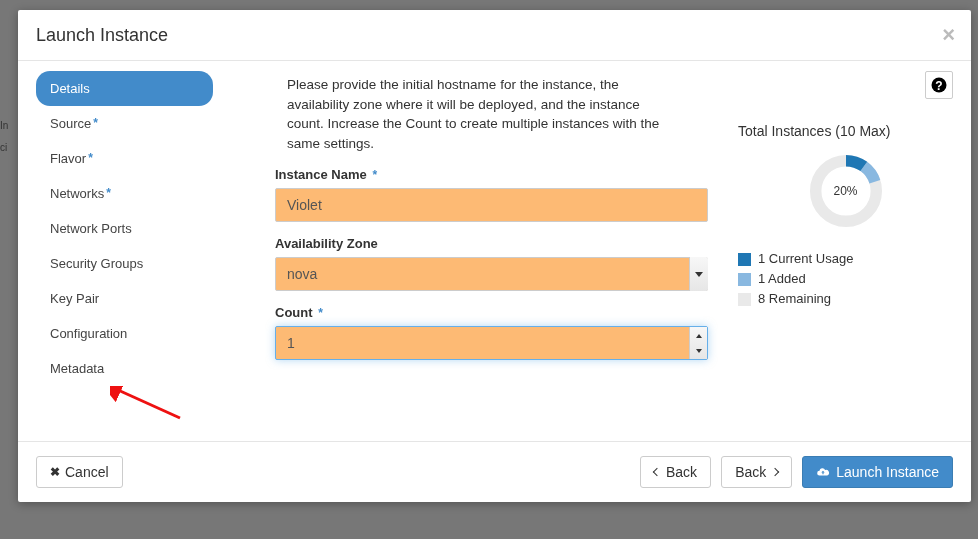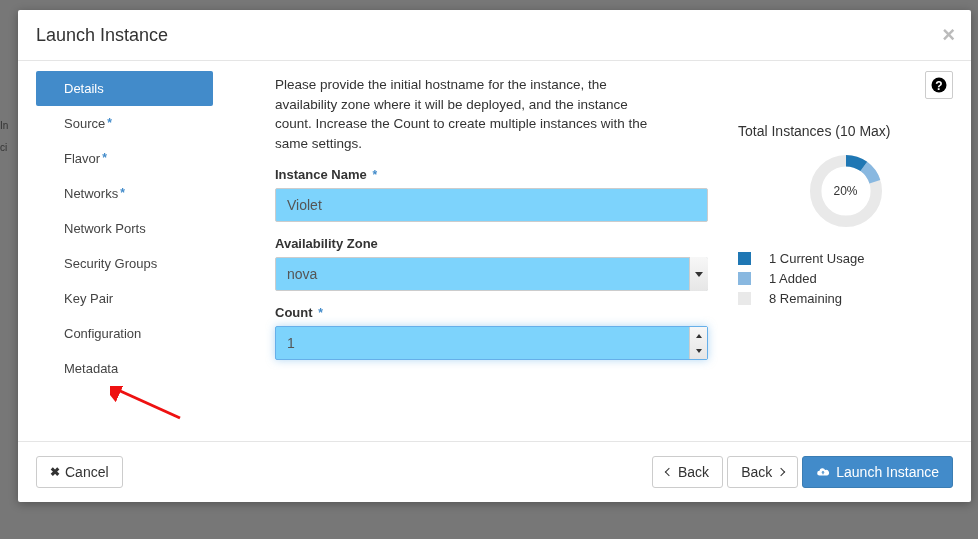--- a/index.html
+++ b/index.html
@@ -47,25 +47,25 @@
   .modal-body {
     display: flex;
     padding: 10px 0 10px 0;
     min-height: 380px;
   }
   .sidebar {
     width: 205px;
     padding: 0 10px 0 18px;
   }
   .sidebar-item {
-    padding: 10px 28px;
+    padding: 10px 14px;
     color: #444;
     cursor: pointer;
     font-size: 13px;
-    border-radius: 2px;
+    border-radius: 14px;
     position: relative;
   }
   .sidebar-item.active {
     background: #428bca;
     color: #fff;
   }
   .sidebar-item .req {
     color: #428bca;
     font-size: 12px;
     margin-left: 2px;
@@ -79,21 +79,21 @@
     padding: 4px 18px 0 52px;
     position: relative;
     display: flex;
   }
   .form-col { flex: 1; padding-right: 30px; }
   .side-col { width: 215px; }
   .intro {
     font-size: 13.5px;
     color: #333;
     line-height: 1.45;
-    margin: 0 0 14px 0;
+    margin: 0 0 14px 12px;
     padding-right: 40px;
   }
   .help-btn {
     position: absolute;
     top: 0px;
     right: 18px;
     width: 28px;
     height: 28px;
     border: 1px solid #ccc;
     border-radius: 2px;
@@ -116,21 +116,21 @@
     margin-left: 2px;
     font-weight: bold;
   }
   .form-control {
     width: 100%;
     padding: 7px 11px;
     border: 1px solid #ccc;
     border-radius: 2px;
     font-size: 14px;
     color: #555;
-    background: #7dd3fc;
+    background: #fdba74;
     height: 34px;
   }
   select.form-control {
     appearance: none;
     -webkit-appearance: none;
     background-image: linear-gradient(#f7f7f7, #e6e6e6);
     background-repeat: no-repeat;
     background-position: right 0 top 0;
     background-size: 18px 100%;
   }
@@ -210,22 +210,22 @@
     inset: 0;
     display: flex;
     align-items: center;
     justify-content: center;
     font-size: 12px;
     color: #333;
   }
   .legend { font-size: 13px; }
   .legend-row {
     display: flex;
-    align-items: center;
-    gap: 18px;
+    align-items: flex-end;
+    gap: 7px;
     margin-bottom: 5px;
   }
   .legend-sw {
     width: 13px; height: 13px;
     display: inline-block;
   }
 
   .modal-footer {
     border-top: 1px solid #e5e5e5;
     padding: 14px 18px;
@@ -237,21 +237,21 @@
     font-size: 14px;
     border: 1px solid #ccc;
     border-radius: 3px;
     background: #fff;
     color: #333;
     cursor: pointer;
     display: inline-flex;
     align-items: center;
     gap: 6px;
   }
-  .footer-right { margin-left: auto; display: flex; gap: 4px; }
+  .footer-right { margin-left: auto; display: flex; gap: 10px; }
   .btn-primary {
     background: #428bca;
     border-color: #3b7db3;
     color: #fff;
   }
   .chevron {
     display: inline-block;
     width: 6px; height: 6px;
     border-top: 1.5px solid currentColor;
     border-right: 1.5px solid currentColor;

